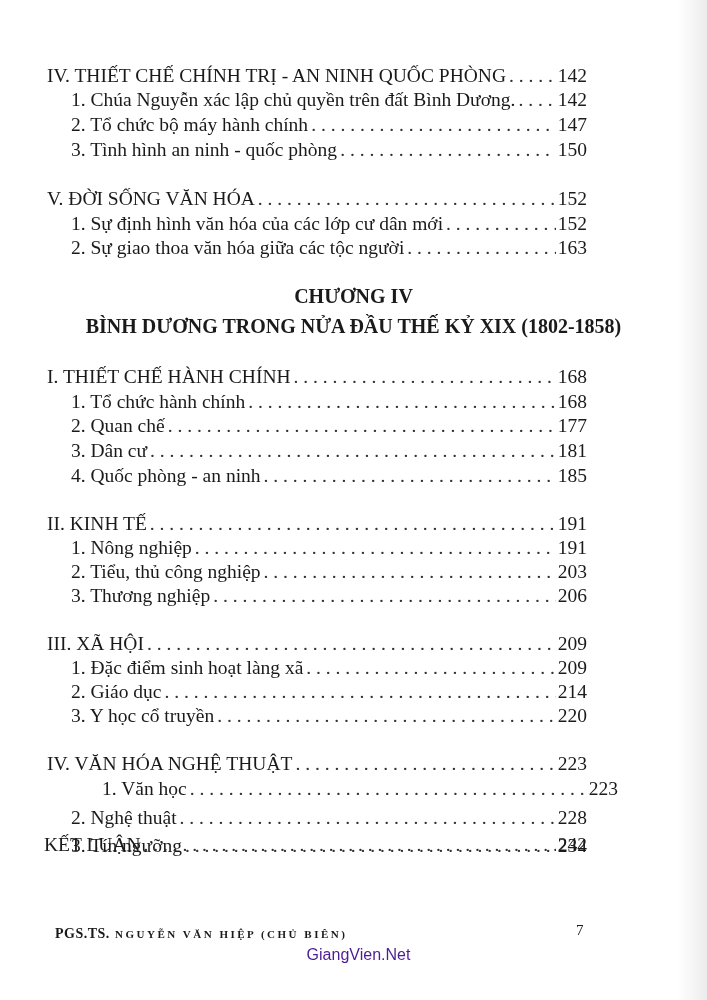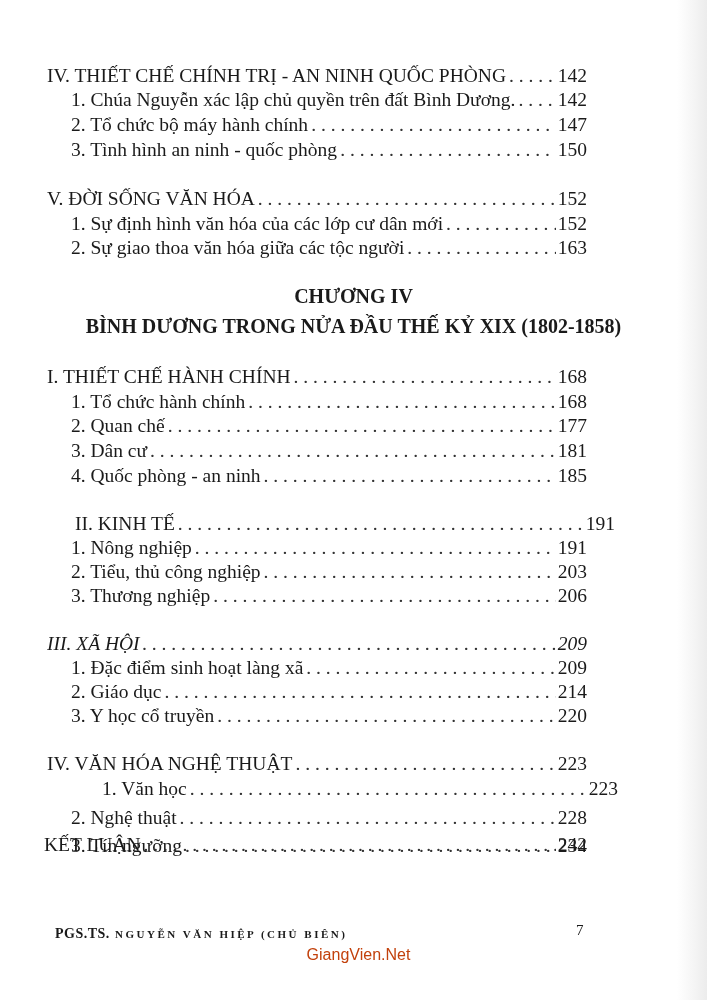--- a/index.html
+++ b/index.html
@@ -41,21 +41,21 @@
       position: absolute; left: 55px; top: 926px;
       font-size: 11px; font-weight: bold; letter-spacing: 2.5px;
     }
     .footer-author .small { font-size: 14px; letter-spacing: 0.5px; }
     .footer-page {
       position: absolute; left: 576px; top: 922px; font-size: 15px;
     }
     .watermark {
       position: absolute; left: 0; width: 707px; top: 946px; text-align: center;
       font-family: "Liberation Sans", "DejaVu Sans", sans-serif;
-      font-size: 16px; color: #c2410c;
+      font-size: 16px; color: #4c1d95;
       padding-left: 10px; box-sizing: border-box;
     }
   </style>
 </head>
 <body>
 
 <div class="page-edge"></div>
 
 <div class="toc">
 
@@ -118,42 +118,42 @@
     <span class="label">3. Dân cư</span>
     <span class="dots"></span>
     <span class="page">181</span>
   </div>
   <div class="row sub" style="top:464px;">
     <span class="label">4. Quốc phòng - an ninh</span>
     <span class="dots"></span>
     <span class="page">185</span>
   </div>
 
-  <div class="row section" style="top:512px;margin-left:28px;">
+  <div class="row section" style="top:512px;">
     <span class="label">II. KINH TẾ</span>
     <span class="dots"></span>
     <span class="page">191</span>
   </div>
   <div class="row sub" style="top:536px;">
     <span class="label">1. Nông nghiệp</span>
     <span class="dots"></span>
     <span class="page">191</span>
   </div>
   <div class="row sub" style="top:560px;">
     <span class="label">2. Tiểu, thủ công nghiệp</span>
     <span class="dots"></span>
     <span class="page">203</span>
   </div>
   <div class="row sub" style="top:584px;">
     <span class="label">3. Thương nghiệp</span>
     <span class="dots"></span>
     <span class="page">206</span>
   </div>
 
-  <div class="row section" style="top:632px;font-style:italic;">
+  <div class="row section" style="top:632px;">
     <span class="label">III. XÃ HỘI</span>
     <span class="dots"></span>
     <span class="page">209</span>
   </div>
   <div class="row sub" style="top:656px;">
     <span class="label">1. Đặc điểm sinh hoạt làng xã</span>
     <span class="dots"></span>
     <span class="page">209</span>
   </div>
   <div class="row sub" style="top:680px;">

